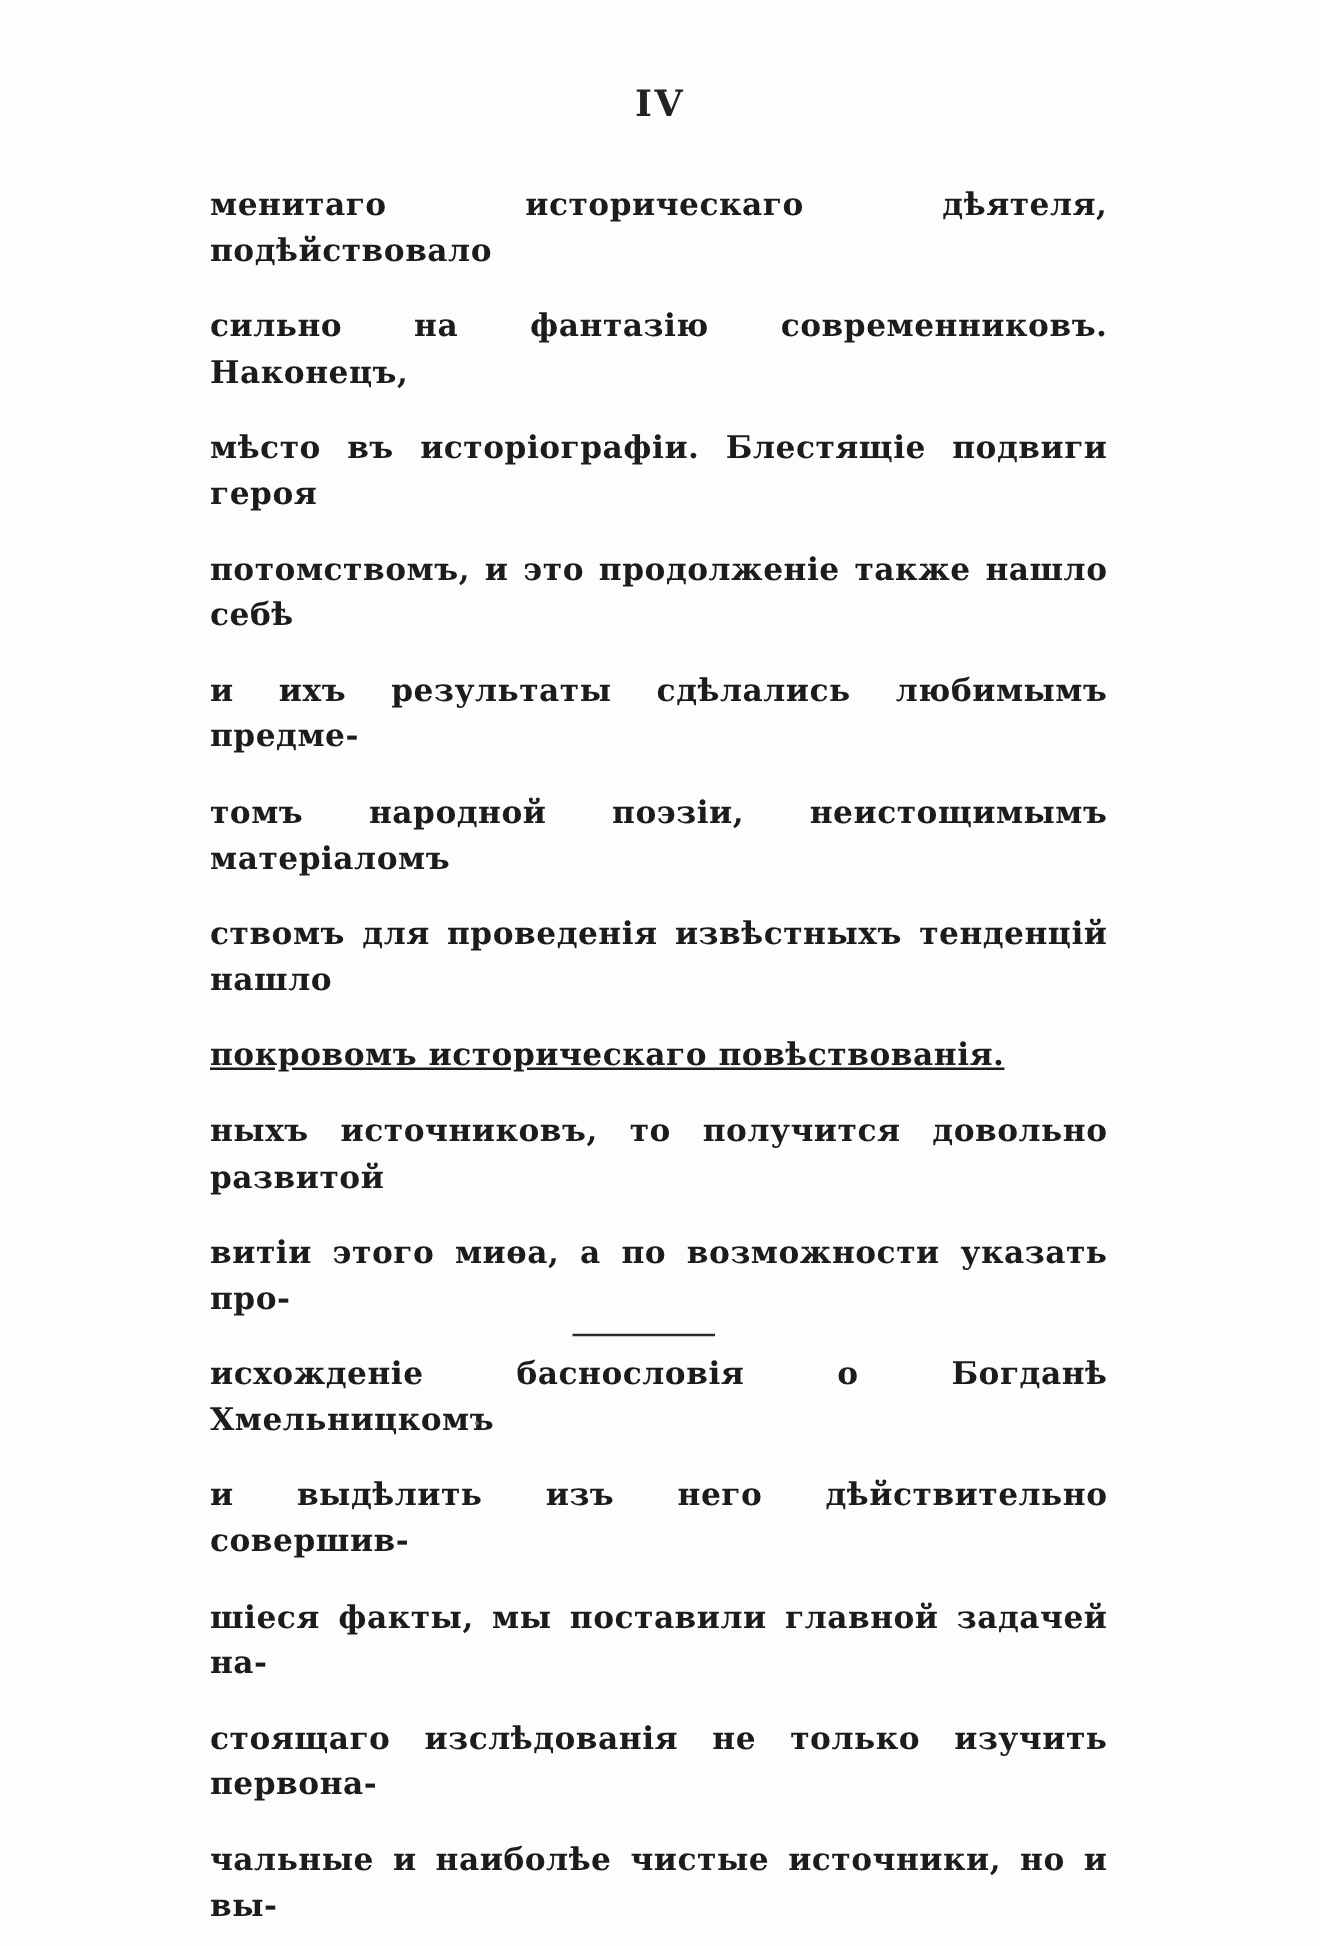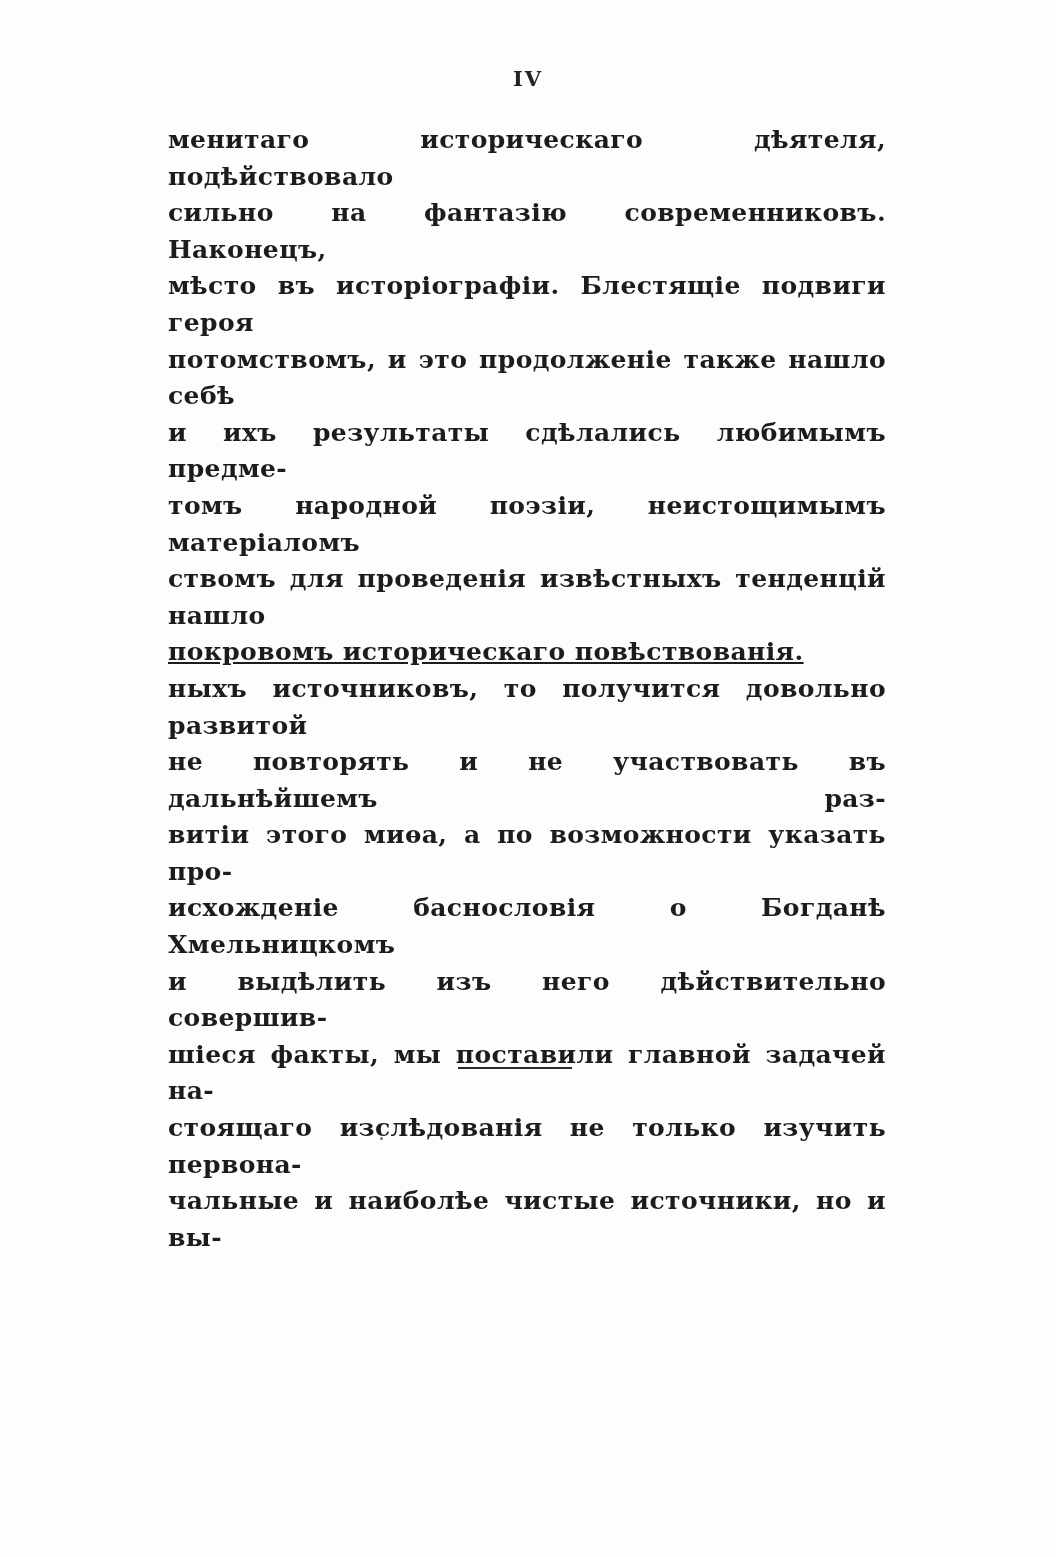--- a/index.html
+++ b/index.html
@@ -19,21 +19,21 @@
     color: #1c1c1c;
     overflow: hidden;
   }
 
   .page-number {
     position: absolute;
     top: 66px;
     left: 0;
     width: 100%;
     text-align: center;
-    font-size: 21px;
+    font-size: 29px;
     font-weight: bold;
     letter-spacing: 2px;
     color: #222;
   }
 
   .text-block {
     position: absolute;
     top: 122px;
     left: 168px;
     width: 718px;
@@ -41,20 +41,21 @@
     font-weight: bold;
     line-height: 36.6px;
     color: #1c1c1c;
     letter-spacing: 0.4px;
   }
 
   .line {
     text-align: justify;
     text-align-last: justify;
     white-space: normal;
+    margin-top: 24px;
   }
 
   .line.last {
     text-align-last: left;
     text-decoration: underline;
   }
 
   .line.indent {
     padding-left: 34px;
   }
@@ -87,21 +88,20 @@
   <div class="text-block">
       <div class="line">менитаго историческаго дѣятеля, подѣйствовало</div>
       <div class="line">сильно на фантазію современниковъ. Наконецъ,</div>
       <div class="line">мѣсто въ исторіографіи. Блестящіе подвиги героя</div>
       <div class="line">потомствомъ, и это продолженіе также нашло себѣ</div>
       <div class="line">и ихъ результаты сдѣлались любимымъ предме-</div>
       <div class="line">томъ народной поэзіи, неистощимымъ матеріаломъ</div>
       <div class="line">ствомъ для проведенія извѣстныхъ тенденцій нашло</div>
       <div class="line last">покровомъ историческаго повѣствованія.</div>
       <div class="line">ныхъ источниковъ, то получится довольно развитой</div>
-      <div class="line">не повторять и не участвовать въ дальнѣйшемъ раз-</div>
       <div class="line">витіи этого миѳа, а по возможности указать про-</div>
       <div class="line">исхожденіе баснословія о Богданѣ Хмельницкомъ</div>
       <div class="line">и выдѣлить изъ него дѣйствительно совершив-</div>
       <div class="line">шіеся факты, мы поставили главной задачей на-</div>
       <div class="line">стоящаго изслѣдованія не только изучить первона-</div>
       <div class="line">чальные и наиболѣе чистые источники, но и вы-</div>
     </div>
 
   <div class="section-divider"></div>
 

